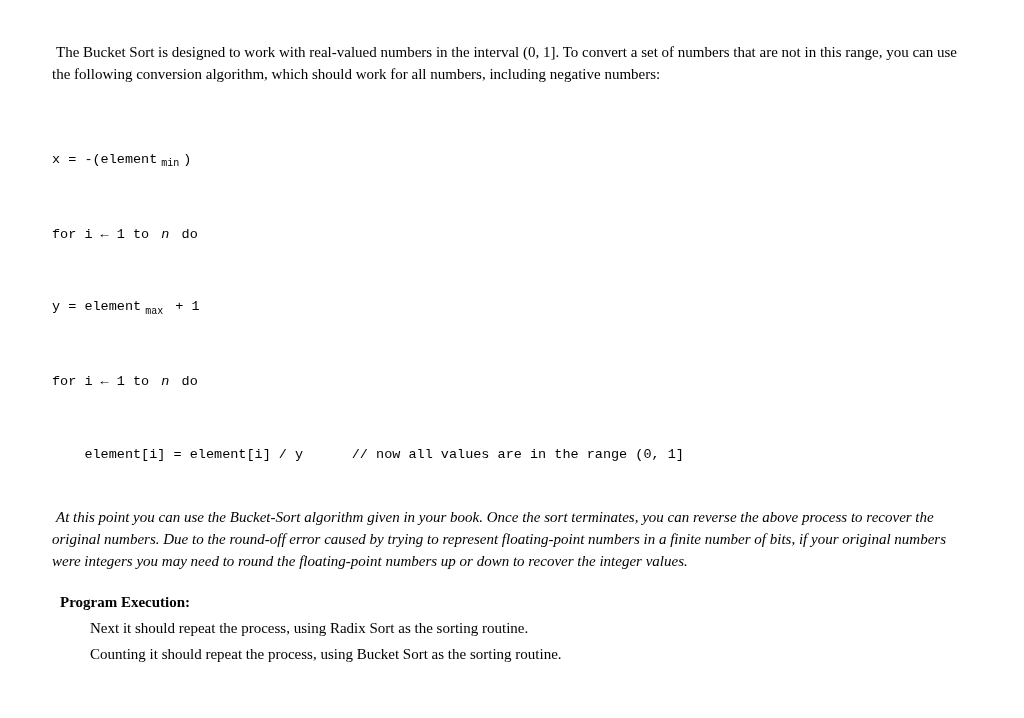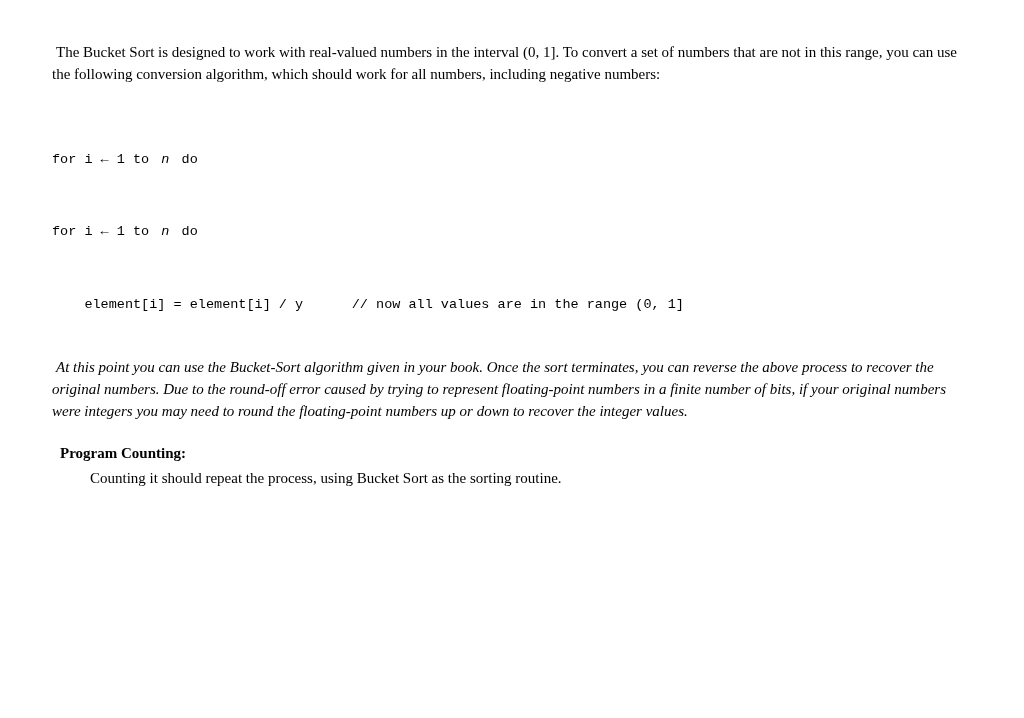--- a/index.html
+++ b/index.html
@@ -48,30 +48,35 @@
     }
   </style>
 </head>
 <body>
 
 <div class="intro-paragraph">
   <span>The Bucket Sort is designed to work with real-valued numbers in the interval (0, 1].  To convert a set of numbers that are not in this range, you can use the following conversion algorithm, which should work for all numbers, including negative numbers:</span>
 </div>
 
 <div class="code-block">
+  <span class="code-line">x = -(element<sub class="subscript">min</sub>)</span>
   <span class="code-line">for i ← 1 to <em>n</em> do</span>
+  <span class="code-line">y = element<sub class="subscript">max</sub> + 1</span>
   <span class="code-line">for i ← 1 to <em>n</em> do</span>
   <span class="code-line">    element[i] = element[i] / y      // now all values are in the range (0, 1]</span>
 </div>
 
 <div class="description-paragraph">
   <span>At this point you can use the Bucket-Sort algorithm given in your book.  Once the sort terminates, you can reverse the above process to recover the original numbers.  Due to the round-off error caused by trying to represent floating-point numbers in a finite number of bits, if your original numbers were integers you may need to round the floating-point numbers up or down to recover the integer values.</span>
 </div>
 
 <div class="program-section">
   <p class="section-heading">
-    <span>Program Counting:</span>
+    <span>Program Execution:</span>
+  </p>
+  <p class="indented">
+    <span>Next it should repeat the process, using Radix Sort as the sorting routine.</span>
   </p>
   <p class="indented">
     <span>Counting it should repeat the process, using Bucket Sort as the sorting routine.</span>
   </p>
 
 </div>
 
 </body></html>

